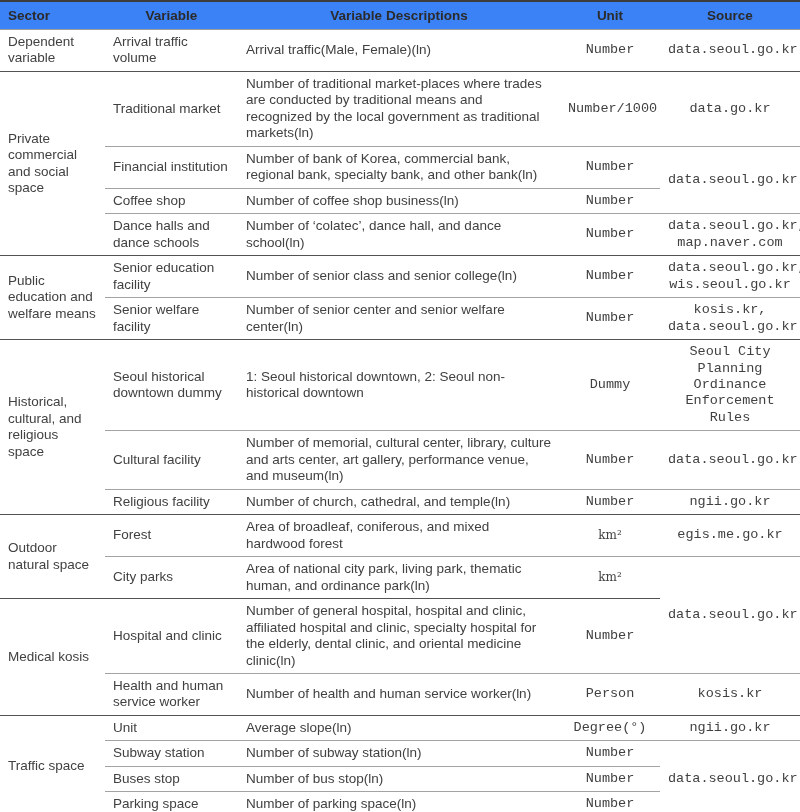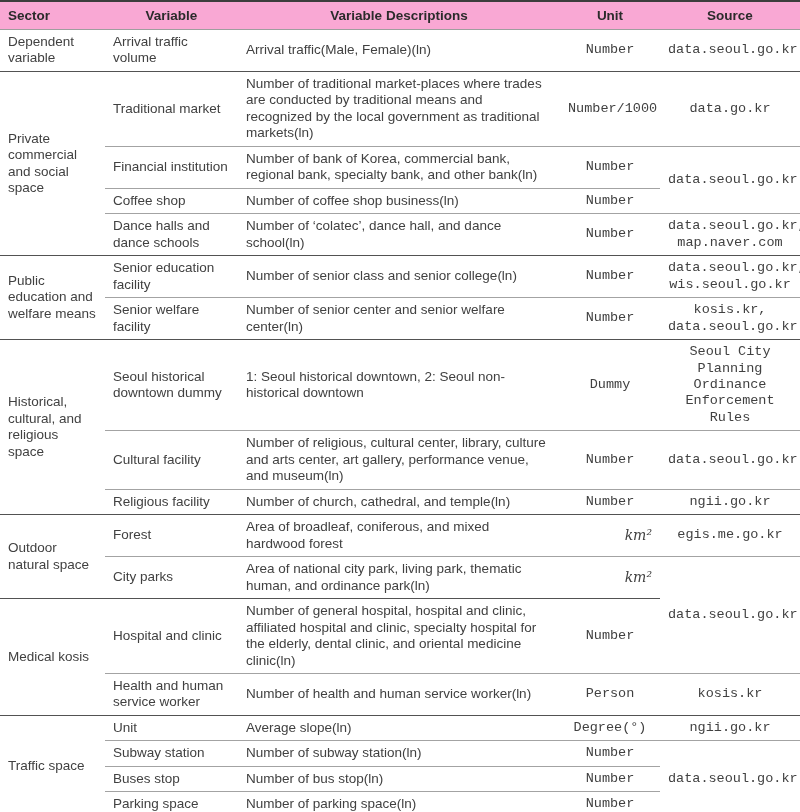--- a/index.html
+++ b/index.html
@@ -9,34 +9,34 @@
     border-collapse:collapse;
     table-layout:fixed;
     border-top:2px solid #3d3d3d;
     border-bottom:2px solid #3d3d3d;
     font-size:13.5px;
     color:#414141;
   }
   col.c-sector{width:105px;} col.c-var{width:133px;} col.c-desc{width:322px;}
   col.c-unit{width:100px;} col.c-src{width:140px;}
   thead th {
-    background:#f9a8d4;
+    background:#3b82f6;
     color:#2b2b2b;
     font-weight:bold;
     font-size:13.5px;
     padding:6px 8px;
     border-bottom:1px solid #9e9e9e;
     text-align:center;
   }
   thead th.h-sector { text-align:left; }
   td { padding:4px 8px; line-height:1.22; vertical-align:middle; }
   td.c { text-align:center;font-family:Liberation Mono, monospace; }
   td.sec { border-top:1.5px solid #525252; }
   td.inner { border-top:1px solid #a3a3a3; }
-  td.math { font-family:"DejaVu Serif", serif; font-style:italic; font-size:14px;text-align:right; }
+  td.math { font-family:"DejaVu Serif", serif; font-size:12px; }
 </style>
 </head>
 <body>
 
 <table class="vars">
   <colgroup>
     <col class="c-sector">
       <col class="c-var">
       <col class="c-desc">
       <col class="c-unit">
@@ -102,21 +102,21 @@
 
     <tr>
       <td class="sec" rowspan="3">Historical, cultural, and religious space</td>
       <td class="sec">Seoul historical downtown dummy</td>
       <td class="sec">1: Seoul historical downtown, 2: Seoul non-historical downtown</td>
       <td class="sec c">Dummy</td>
       <td class="sec c">Seoul City Planning Ordinance Enforcement Rules</td>
     </tr>
     <tr>
       <td class="inner">Cultural facility</td>
-      <td class="inner">Number of religious, cultural center, library, culture and arts center, art gallery, performance venue, and museum(ln)</td>
+      <td class="inner">Number of memorial, cultural center, library, culture and arts center, art gallery, performance venue, and museum(ln)</td>
       <td class="inner c">Number</td>
       <td class="inner c">data.seoul.go.kr</td>
     </tr>
     <tr>
       <td class="inner">Religious facility</td>
       <td class="inner">Number of church, cathedral, and temple(ln)</td>
       <td class="inner c">Number</td>
       <td class="inner c">ngii.go.kr</td>
     </tr>
 

